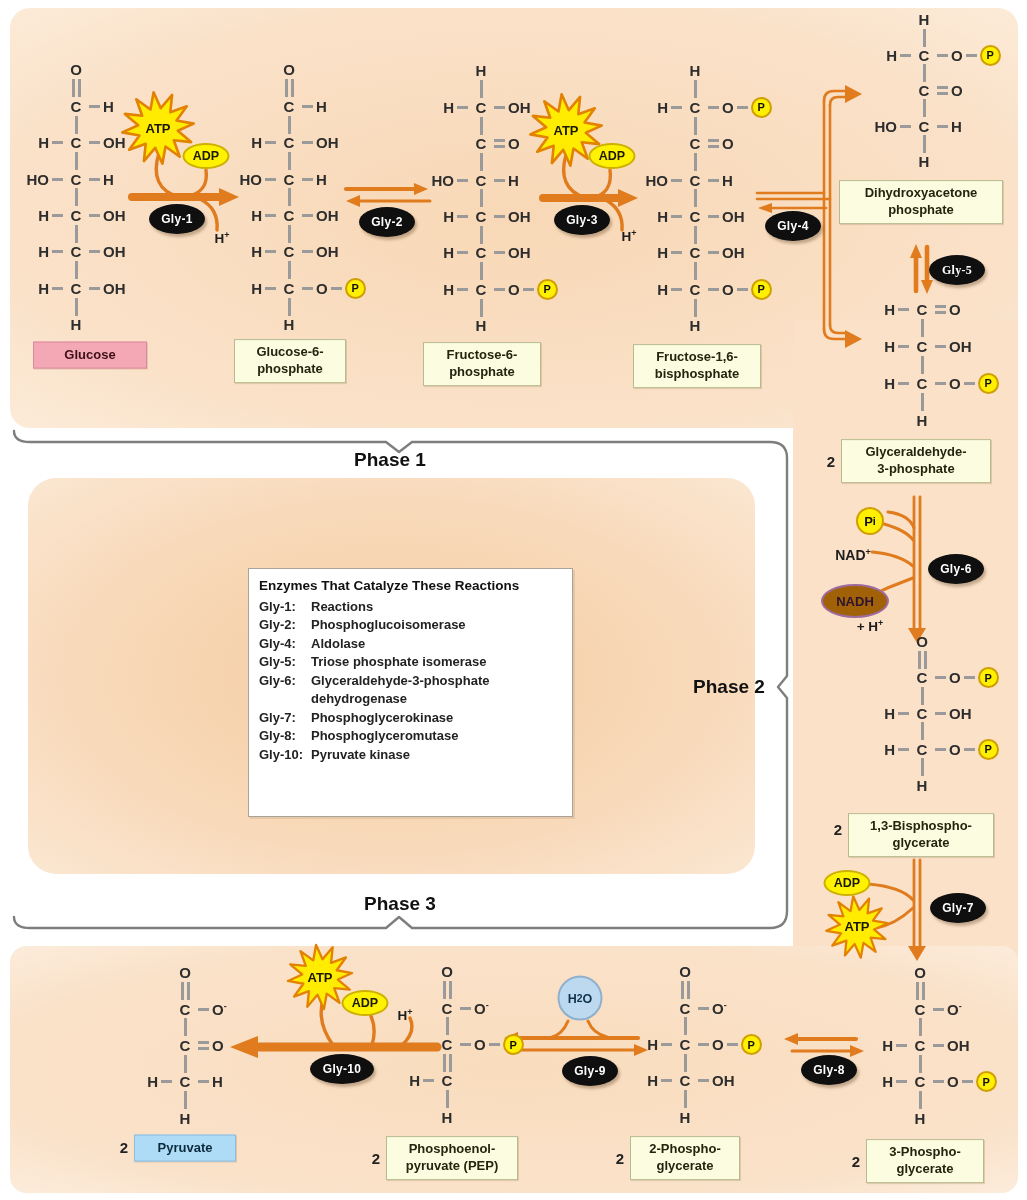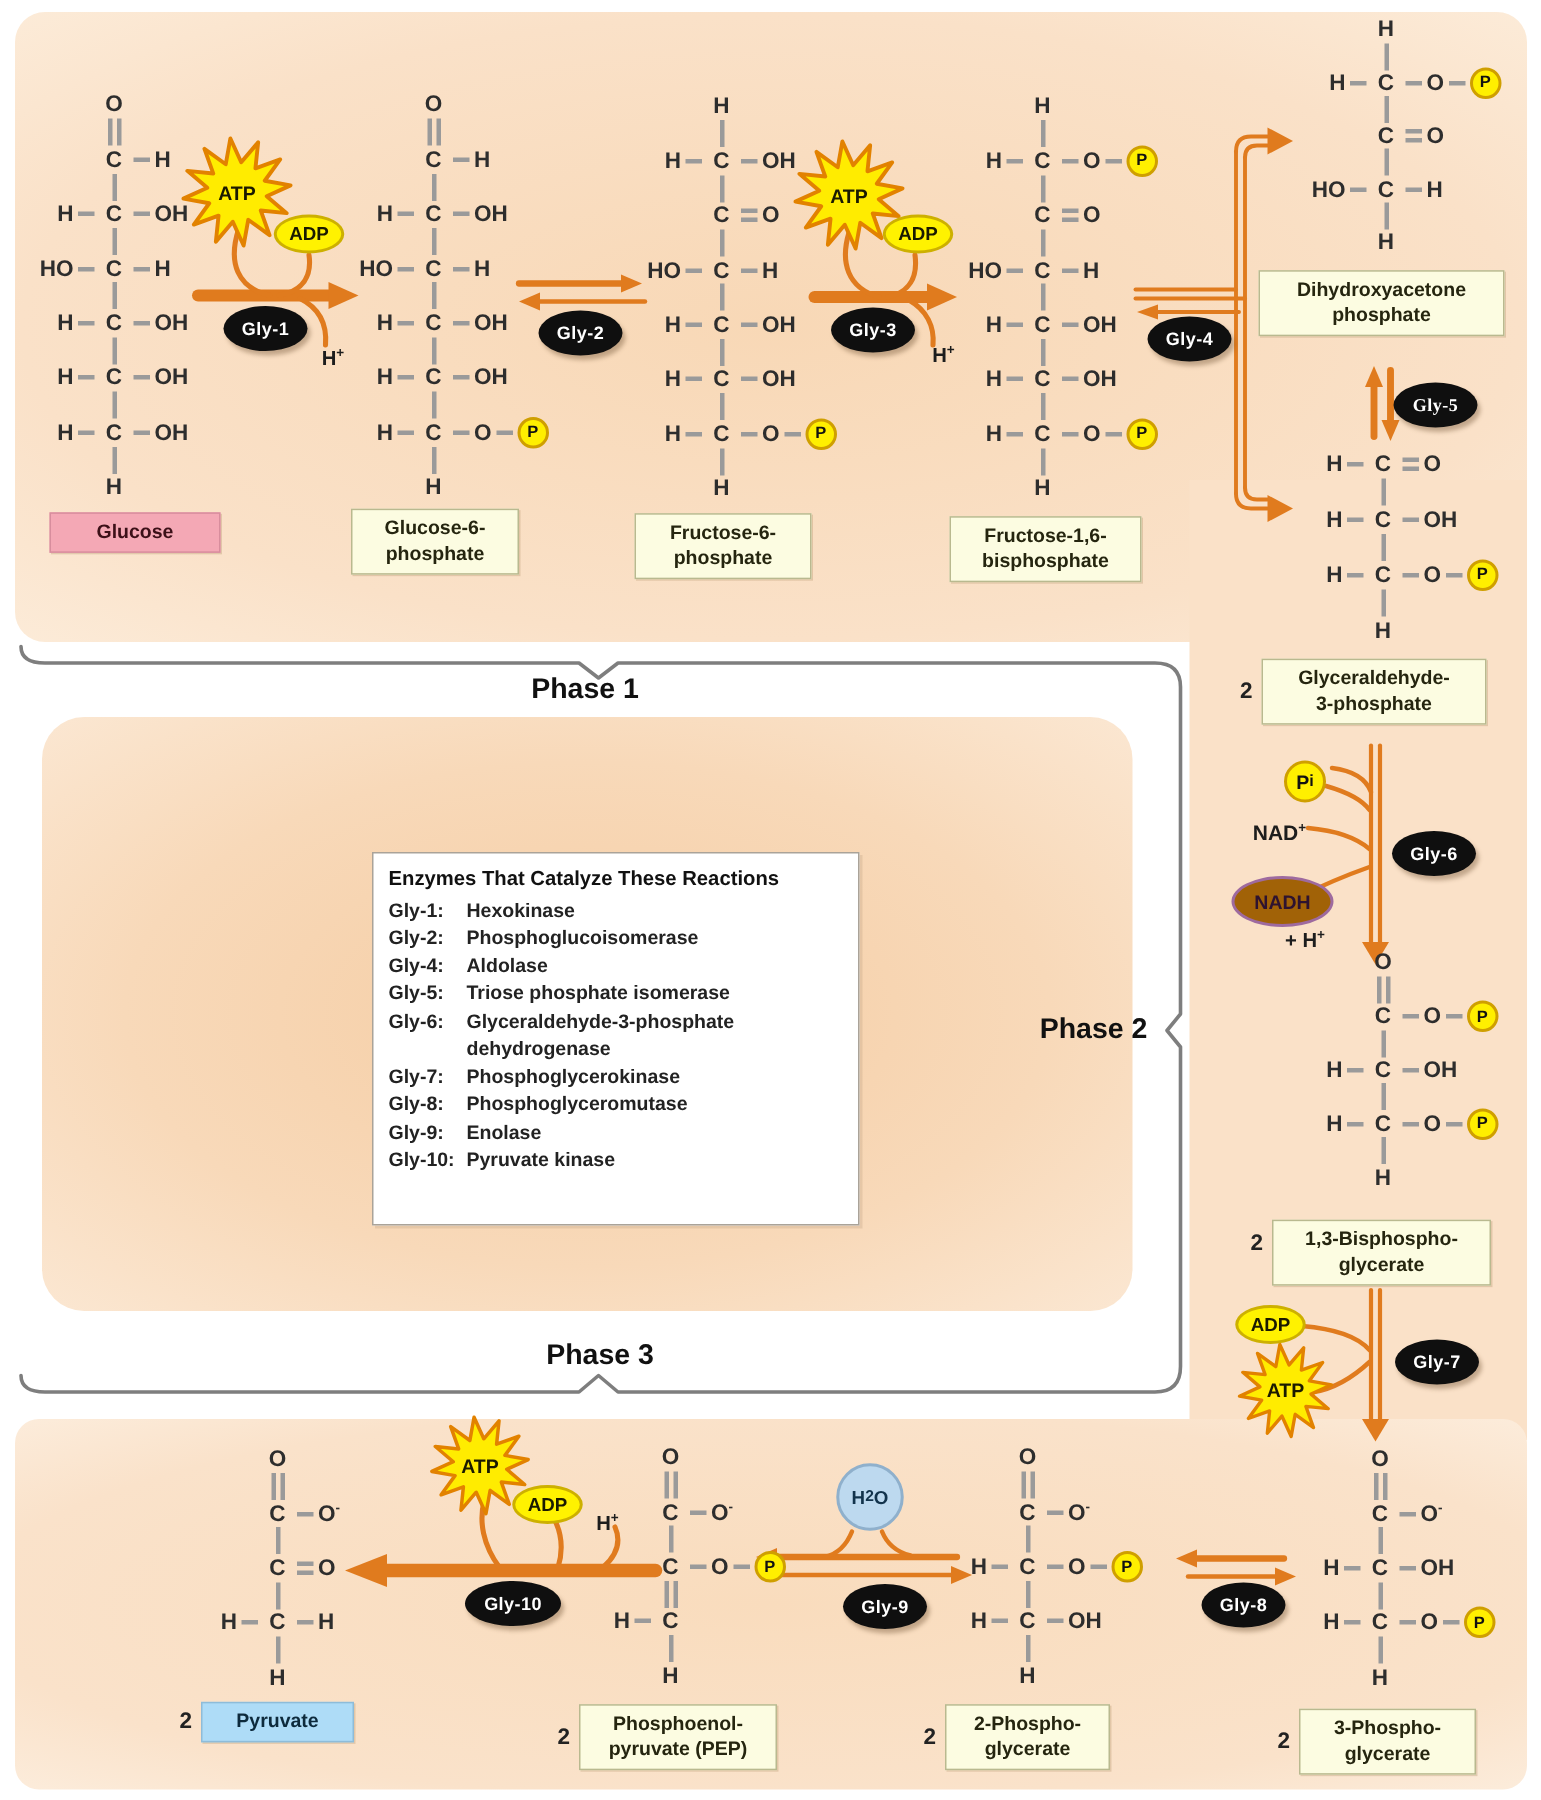--- a/index.html
+++ b/index.html
@@ -139,21 +139,21 @@
 
   <div class="phase" id="phase1" style="left:390px;top:460px;"><span>Phase 1</span></div>
   <div class="phase" id="phase2" style="left:729px;top:687px;"><span>Phase 2</span></div>
   <div class="phase" id="phase3" style="left:400px;top:904px;"><span>Phase 3</span></div>
 
   <div id="legend">
     <div class="legend-title">Enzymes That Catalyze These Reactions</div>
     <div id="legend-rows">
         <div class="lrow">
           <div class="">Gly-1:</div>
-          <div class="">Hexokinase</div>
+          <div class="">Reactions</div>
         </div>
         <div class="lrow">
           <div class="">Gly-2:</div>
           <div class="">Phosphoglucoisomerase</div>
         </div>
         <div class="lrow">
           <div class="">Gly-4:</div>
           <div class="">Aldolase</div>
         </div>
         <div class="lrow">
@@ -164,24 +164,20 @@
           <div class="">Gly-6:</div>
           <div class="">Glyceraldehyde-3-phosphate dehydrogenase</div>
         </div>
         <div class="lrow">
           <div class="">Gly-7:</div>
           <div class="">Phosphoglycerokinase</div>
         </div>
         <div class="lrow">
           <div class="">Gly-8:</div>
           <div class="">Phosphoglyceromutase</div>
-        </div>
-        <div class="lrow">
-          <div class="">Gly-9:</div>
-          <div class="">Enolase</div>
         </div>
         <div class="lrow">
           <div class="">Gly-10:</div>
           <div class="">Pyruvate kinase</div>
         </div>
       </div>
   </div>
 
   <div id="generated"></div>
 <div class="molecule" style="left: 4px; top: 51.8px;">

